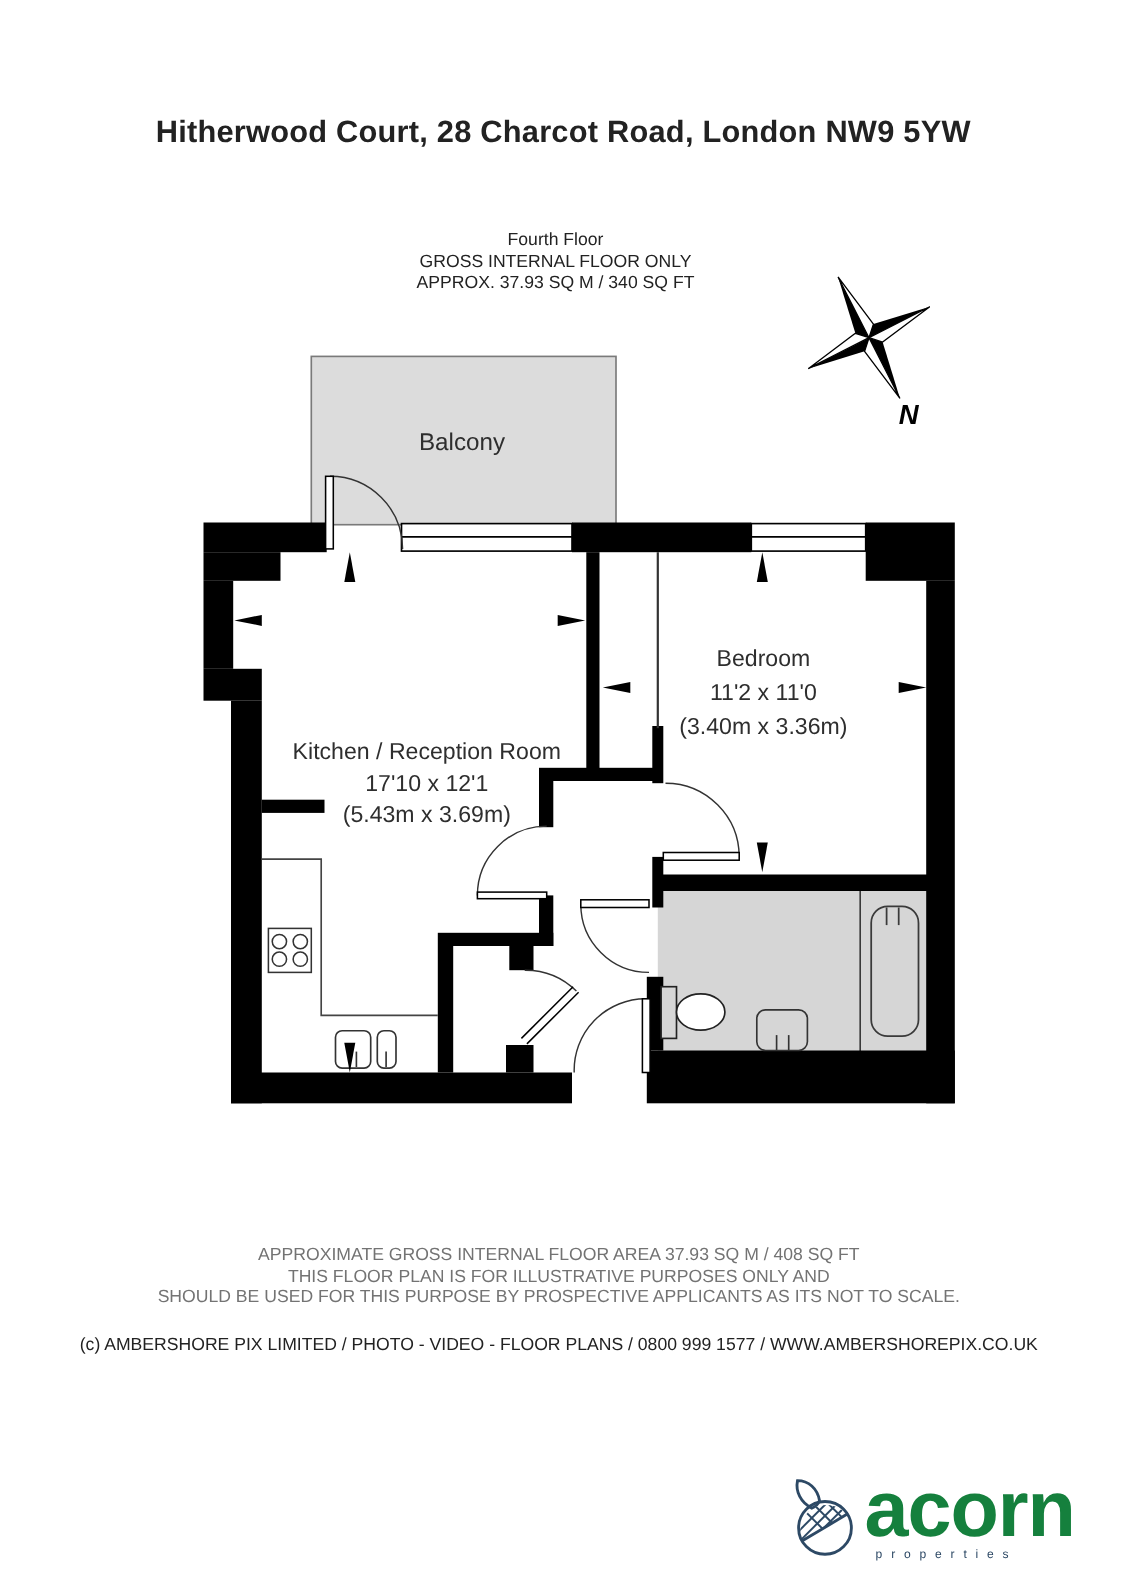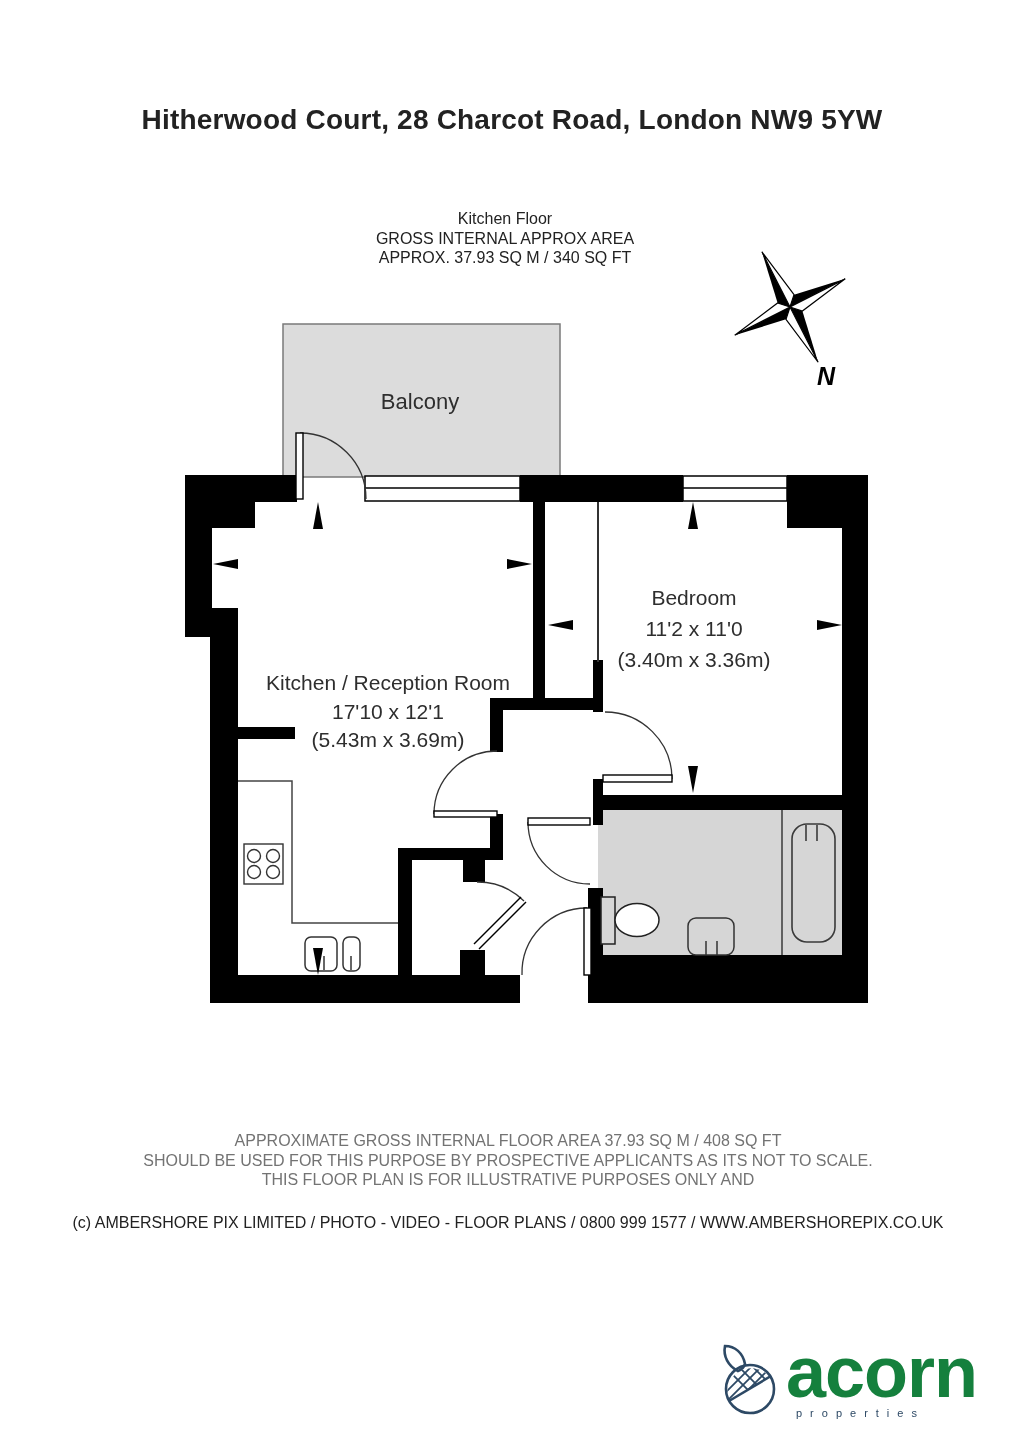--- a/index.html
+++ b/index.html
@@ -19,22 +19,22 @@
   #logo-text{position:absolute;left:72px;top:0px;}
   #logo-brand{font-size:72px;font-weight:bold;color:#15803d;letter-spacing:-1px;line-height:64px;}
   #logo-tagline{font-size:11px;font-weight:500;color:#2d4965;letter-spacing:8px;margin-top:3px;padding-left:10px;}
 </style>
 </head>
 <body>
 
 <div id="title" class="abs center-text">Hitherwood Court, 28 Charcot Road, London NW9 5YW</div>
 
 <div id="floor-summary" class="abs center-text">
-  <div>Kitchen Floor</div>
-  <div>GROSS INTERNAL APPROX AREA</div>
+  <div>Fourth Floor</div>
+  <div>GROSS INTERNAL FLOOR ONLY</div>
   <div>APPROX. 37.93 SQ M / 340 SQ FT</div>
 </div>
 
 <svg id="plan-svg" class="abs" width="1020" height="1441" viewBox="0 0 1020 1441">
 
   <g>
     <rect x="283" y="324" width="277" height="153" fill="#dcdcdc" stroke="#7a7a7a" stroke-width="1.5"></rect>
     <text class="balcony-label" x="420" y="409" text-anchor="middle">Balcony</text>
   </g>
 
@@ -186,22 +186,22 @@
         <path d="M 0,-62 L -9.2,-9.2 L 0,0 Z" fill="#000"></path>
         <path d="M 0,-62 L 9.2,-9.2 L 0,0 Z" fill="#fff" stroke="#000" stroke-width="1.2"></path>
       </g>
     </g>
     <text class="north-label" x="826" y="385" text-anchor="middle">N</text>
   </g>
 </svg>
 
 <div id="disclaimer" class="abs center-text">
   <div>APPROXIMATE GROSS INTERNAL FLOOR AREA 37.93 SQ M / 408 SQ FT</div>
+  <div>THIS FLOOR PLAN IS FOR ILLUSTRATIVE PURPOSES ONLY AND</div>
   <div>SHOULD BE USED FOR THIS PURPOSE BY PROSPECTIVE APPLICANTS AS ITS NOT TO SCALE.</div>
-  <div>THIS FLOOR PLAN IS FOR ILLUSTRATIVE PURPOSES ONLY AND</div>
 </div>
 
 <div id="credit-line" class="abs center-text">(c) AMBERSHORE PIX LIMITED / PHOTO - VIDEO - FLOOR PLANS / 0800 999 1577 / WWW.AMBERSHOREPIX.CO.UK</div>
 
 <div id="logo" class="abs">
   <svg width="80" height="92" viewBox="0 0 80 92">
     <defs>
       <clipPath id="capClip">
           <path d="M 15,61 A 24 24 0 0 1 55,36 L 36,49 Z M 15,61 A 24 24 0 0 1 55,36 Z"></path>
         </clipPath>

